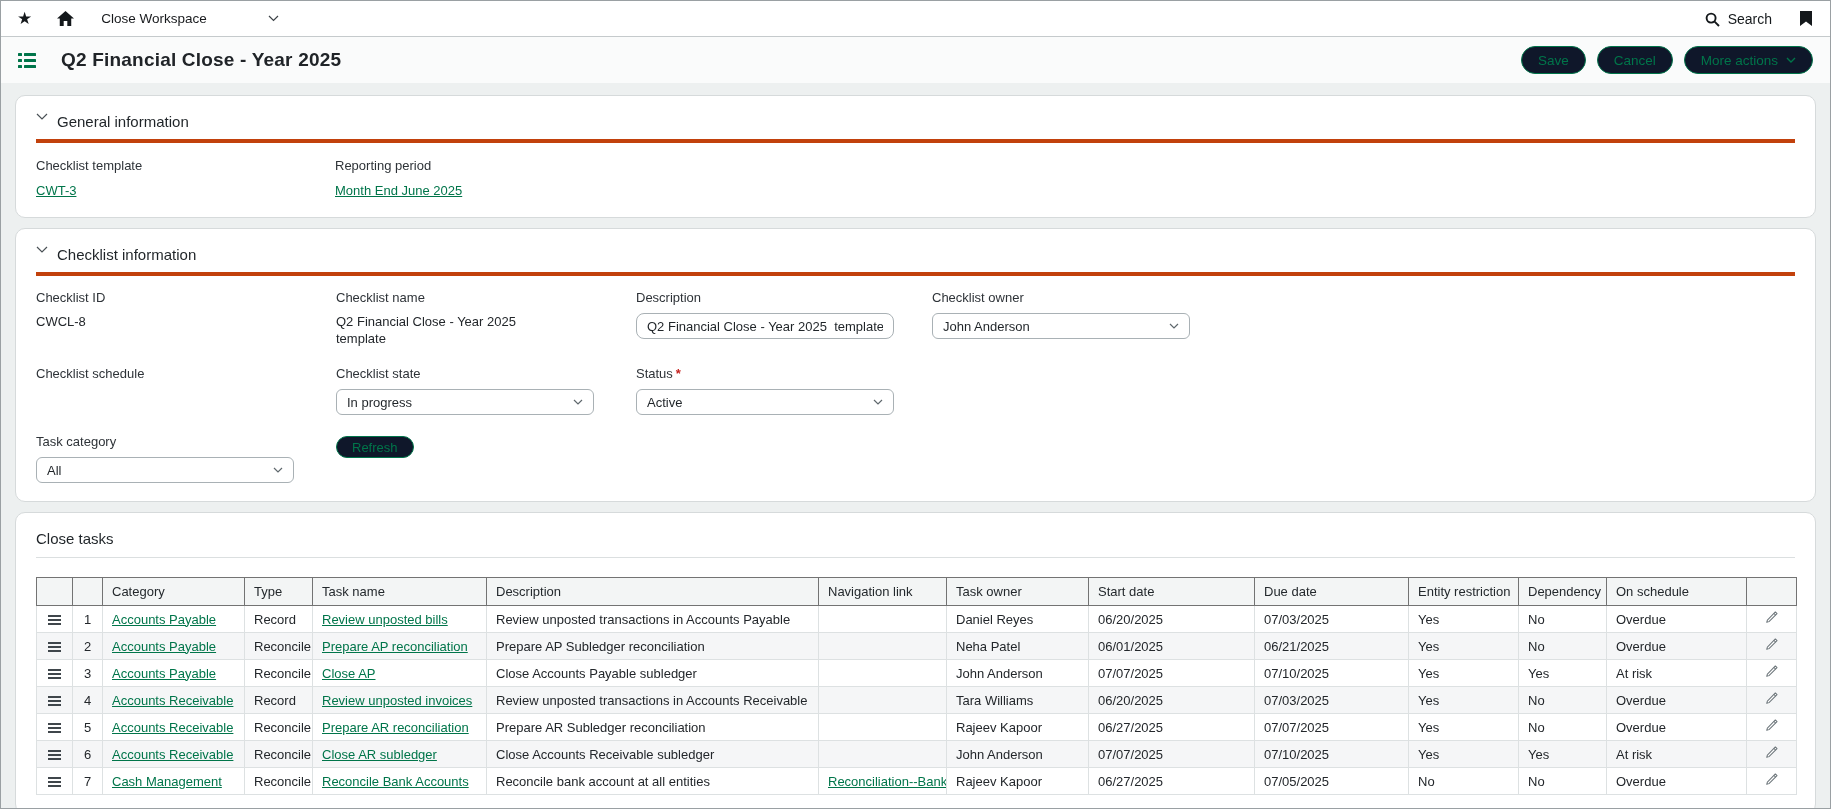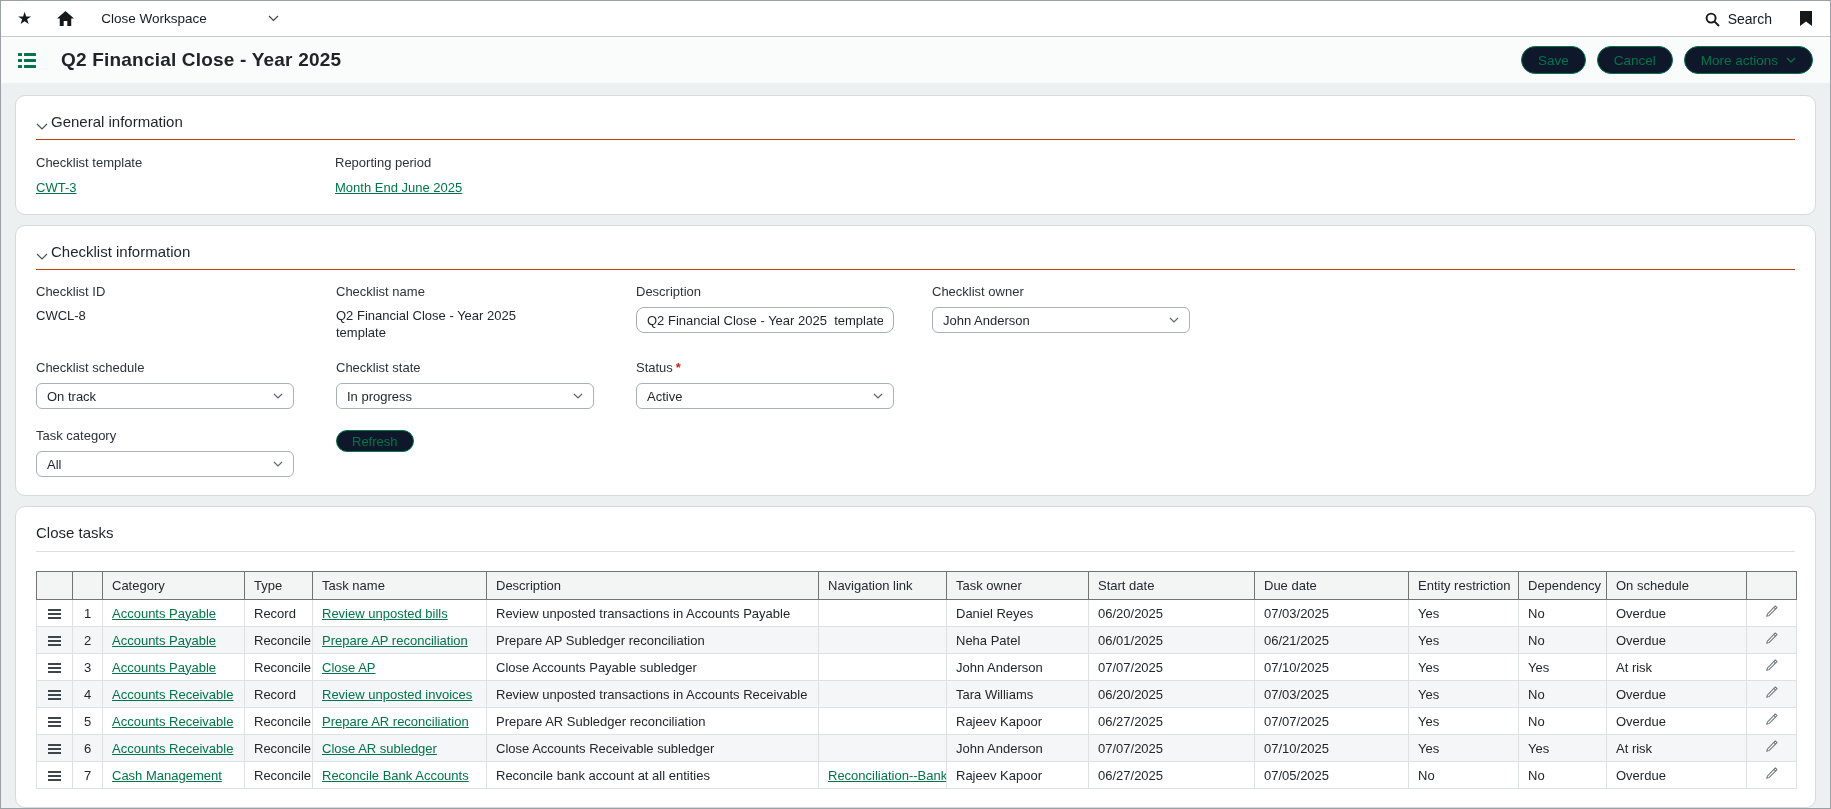--- a/index.html
+++ b/index.html
@@ -31,21 +31,21 @@
   .list-icon b,.list-icon s{display:block;height:3px;background:var(--accent);border-radius:.5px}
   .list-icon b{width:4px}
   .list-icon s{width:12px}
   .page-title{font-size:19px;font-weight:700;margin:12px;color:#202428;letter-spacing:.2px}
   .actions{margin-left:auto;display:flex;gap:11px;align-items:center}
   .pill{height:28px;padding:0 16px;border:1.6px solid var(--accent);border-radius:15px;background:#0f172a;color:var(--accent);font-size:13.5px;display:inline-flex;align-items:center;gap:8px;cursor:pointer;font-family:Liberation Sans, sans-serif}
 
   
   .content{flex:1;background:#edf0f0;padding:12px 14px;overflow:hidden}
   .card{background:#fff;border:1px solid var(--border);border-radius:10px;padding:12px 20px 18px;margin-bottom:10px}
-  .sec-head{display:flex;align-items:flex-end;gap:3px;padding:5px 0 9px;border-bottom:1px solid #c2410c}
+  .sec-head{display:flex;align-items:flex-start;gap:9px;padding:5px 0 9px;border-bottom:4px solid #c2410c}
   .sec-title{font-size:15px;font-weight:400;color:#1f2428;margin:0}
   .chev-ico{flex:0 0 auto}
 
   .field .flabel{font-size:13px;color:var(--label);margin-bottom:8px}
   .flabel .req{color:var(--red);margin-left:3px;font-weight:700}
   .fvalue{font-size:13px;color:#23272b;line-height:17px}
   .link{color:var(--accent);font-size:13px;text-decoration:underline;cursor:pointer}
 
   .gi-grid{display:grid;grid-template-columns:299px auto;margin-top:15px}
   .ci-grid{display:grid;grid-template-columns:300px 300px 296px 1fr;row-gap:19px;margin-top:14px;align-items:start}
@@ -180,26 +180,20 @@
           <div class="select">
             <span>John Anderson</span>
             <svg width="10" height="6" viewBox="0 0 10 6">
                 <path d="M1 1l4 4 4-4" fill="none" stroke="#5f686d" stroke-width="1.2"></path>
               </svg>
           </div>
         </div>
 
         <div class="field">
           <div class="flabel">Checklist schedule</div>
-          <div class="select">
-            <span>On track</span>
-            <svg width="10" height="6" viewBox="0 0 10 6">
-                <path d="M1 1l4 4 4-4" fill="none" stroke="#5f686d" stroke-width="1.2"></path>
-              </svg>
-          </div>
         </div>
         <div class="field">
           <div class="flabel">Checklist state</div>
           <div class="select">
             <span>In progress</span>
             <svg width="10" height="6" viewBox="0 0 10 6">
                 <path d="M1 1l4 4 4-4" fill="none" stroke="#5f686d" stroke-width="1.2"></path>
               </svg>
           </div>
         </div>

